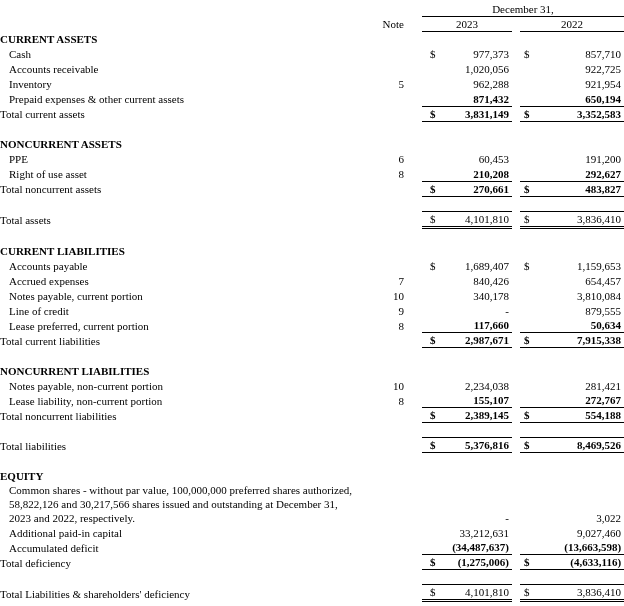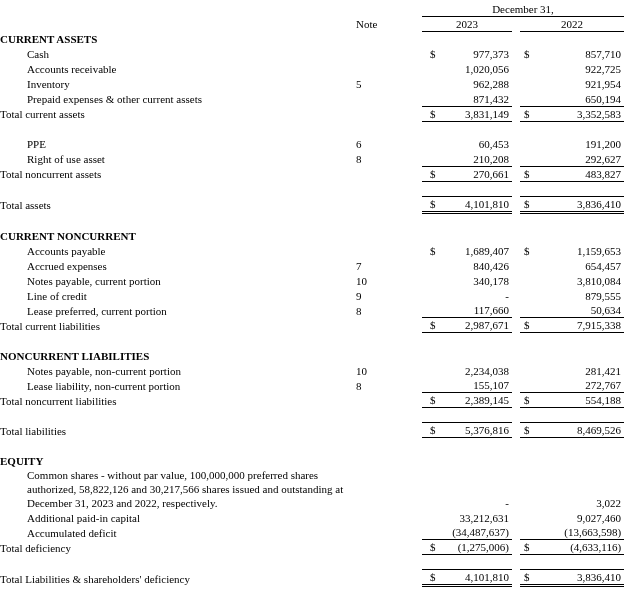--- a/index.html
+++ b/index.html
@@ -7,27 +7,27 @@
   body {
     width:624px; height:606px; overflow:hidden;
     font-family:"Liberation Serif", serif;
     font-size:11px; line-height:14px; color:#000;
     padding-top:1px;
   }
   table { width:624px; border-collapse:collapse; table-layout:fixed; }
   td { height:15px; vertical-align:bottom; white-space:nowrap; overflow:visible; }
   .wrap { white-space:normal; }
   .bold { font-weight:bold;margin-top:30px; }
-  .ind { padding-left:27px; }
-  .note { text-align:left; }
+  .ind { padding-left:9px; }
+  .note { text-align:right; }
   .center { text-align:center;font-family:Liberation Serif, serif; }
   .dc { text-align:left; padding-left:8px; }
   .dc2 { padding-left:4px; }
   .vc { text-align:right; padding-right:3px; }
-  .rb { border-bottom:1px solid #000; }
+  .rb { border-bottom:1px solid #000;font-weight:bold; }
   .rt { border-top:1px solid #000; }
   .rbd { border-bottom:3px double #000; }
   .hrule { border-bottom:1px solid #000; }
   thead td { vertical-align:bottom; }
 </style>
 </head>
 <body>
 
 <table>
   <colgroup>
@@ -112,20 +112,30 @@
         <td class="dc rb">$</td>
         <td class="vc rb">3,831,149</td>
         <td></td>
         <td class="dc dc2 rb">$</td>
         <td class="vc rb">3,352,583</td>
       </tr>
       <tr>
         <td colspan="8">&nbsp;</td>
       </tr>
       <tr>
+        <td class="bold">NONCURRENT ASSETS</td>
+        <td class="note"></td>
+        <td></td>
+        <td class="dc"></td>
+        <td class="vc"></td>
+        <td></td>
+        <td class="dc dc2"></td>
+        <td class="vc"></td>
+      </tr>
+      <tr>
         <td class="ind">PPE</td>
         <td class="note">6</td>
         <td></td>
         <td class="dc"></td>
         <td class="vc">60,453</td>
         <td></td>
         <td class="dc dc2"></td>
         <td class="vc">191,200</td>
       </tr>
       <tr>
@@ -158,21 +168,21 @@
         <td class="dc rt rbd">$</td>
         <td class="vc rt rbd">4,101,810</td>
         <td></td>
         <td class="dc dc2 rt rbd">$</td>
         <td class="vc rt rbd">3,836,410</td>
       </tr>
       <tr>
         <td colspan="8">&nbsp;</td>
       </tr>
       <tr>
-        <td class="bold">CURRENT NONCURRENT</td>
+        <td class="bold">CURRENT LIABILITIES</td>
         <td class="note"></td>
         <td></td>
         <td class="dc"></td>
         <td class="vc"></td>
         <td></td>
         <td class="dc dc2"></td>
         <td class="vc"></td>
       </tr>
       <tr>
         <td class="ind">Accounts payable</td>

